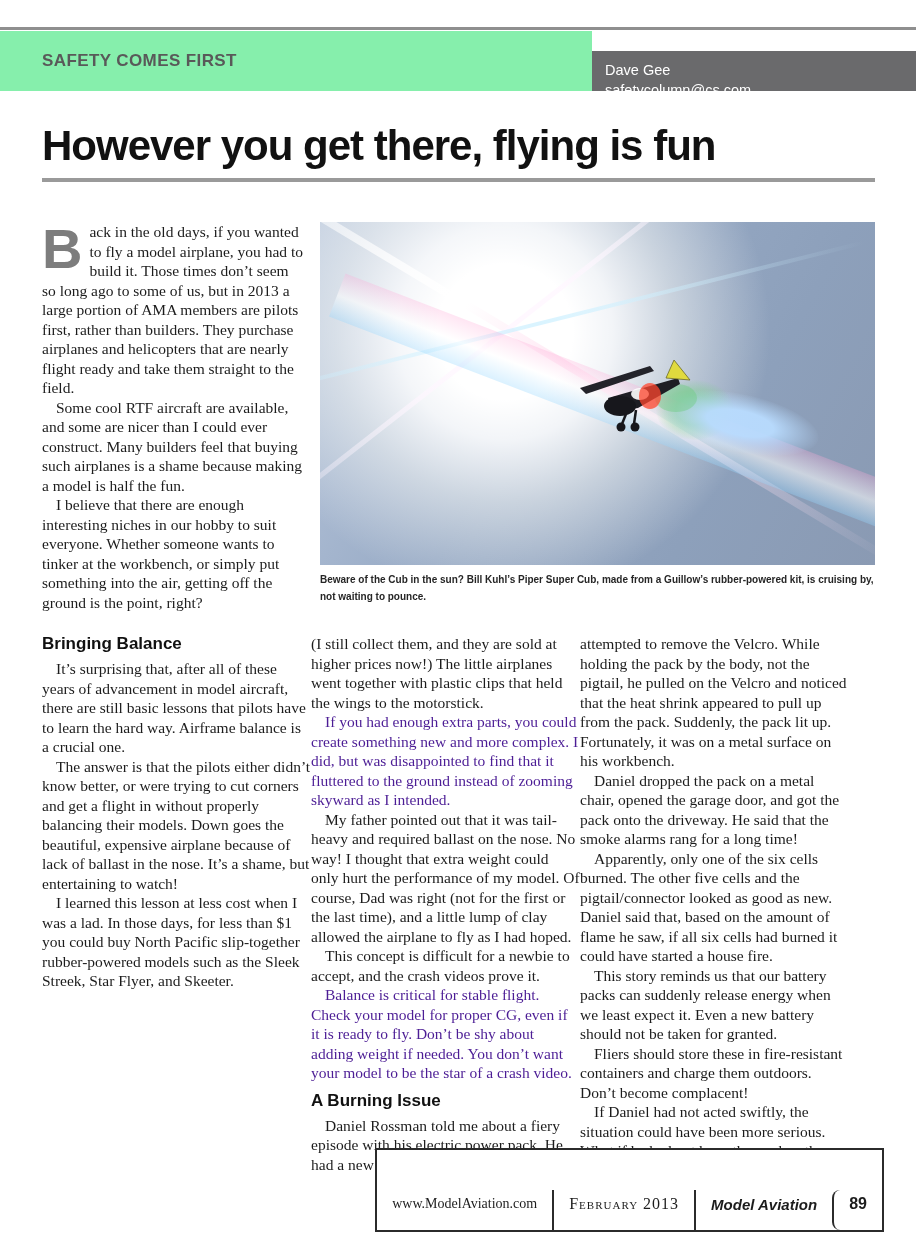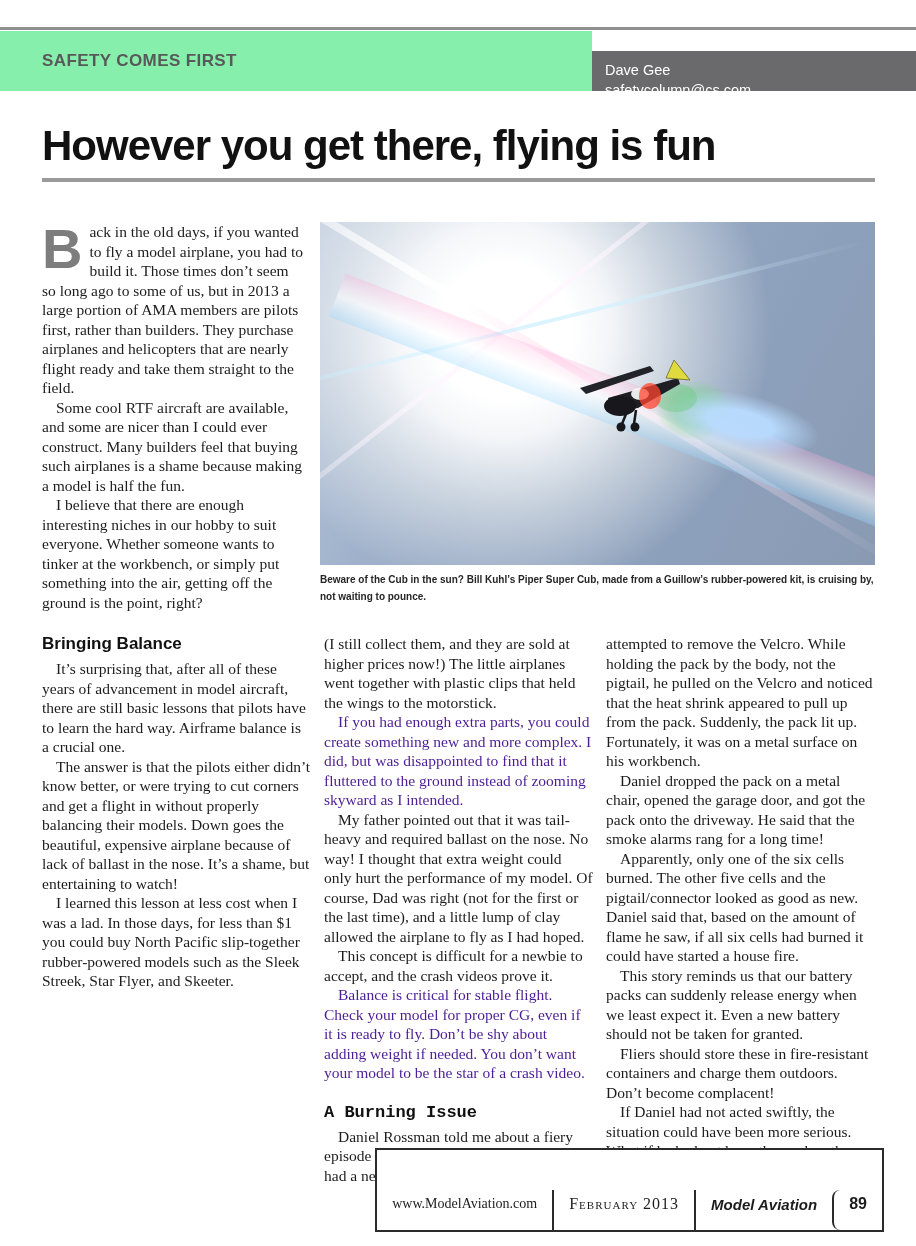--- a/index.html
+++ b/index.html
@@ -48,25 +48,25 @@
     background:linear-gradient(90deg, rgba(255,255,255,0), rgba(205,240,255,.75) 55%, rgba(255,255,255,0)); }
   .blue-blob { left:340px; top:172px; width:160px; height:58px; border-radius:50%; transform:rotate(12deg);
     background:radial-gradient(ellipse at center, rgba(185,220,255,.95) 0 30%, rgba(185,220,255,0) 72%); }
   .green-blob { left:336px; top:158px; width:78px; height:60px; border-radius:50%;
     background:radial-gradient(ellipse at center, rgba(120,208,138,.6) 0 35%, rgba(120,208,138,0) 72%); }
   .plane-svg { position:absolute; left:258px; top:136px; }
 
   .caption { margin-top:6px; width:555px; font-family:"Liberation Sans", sans-serif;
              font-weight:bold; font-size:10px; line-height:17px; color:#262626; }
 
-  .row2 { display:flex; gap:13px; margin-top:22px; }
+  .row2 { display:flex; margin-top:22px; }
   .col { width:269px; }
   .sec-heading { font-family:"Liberation Sans", sans-serif; font-weight:bold; font-size:17px;
                  color:#111111; margin-bottom:5px; }
-  .sec-heading.later { margin-top:20px;font-family:Liberation Mono, monospace; }
+  .sec-heading.later { margin-top:8px; }
 
   .footer { position:absolute; right:32px; bottom:14px; display:flex; border:2px solid #2b2b2b;
             background:#ffffff; align-items:stretch; }
   .footer .cell { padding:5px 15px 17px 15px; border-left:2px solid #2b2b2b; display:flex; align-items:center;margin-top:40px; }
   .footer .cell:first-child { border-left:none; }
   .f-url { font-size:14px; }
   .f-issue { font-variant:small-caps; font-size:16px; letter-spacing:1px; }
   .f-logo { font-family:"Liberation Sans", sans-serif; font-weight:bold; font-style:italic; font-size:15px; }
   .f-page { font-family:"Liberation Sans", sans-serif; font-weight:bold; font-size:16px;border-radius:8px; }
 </style>

